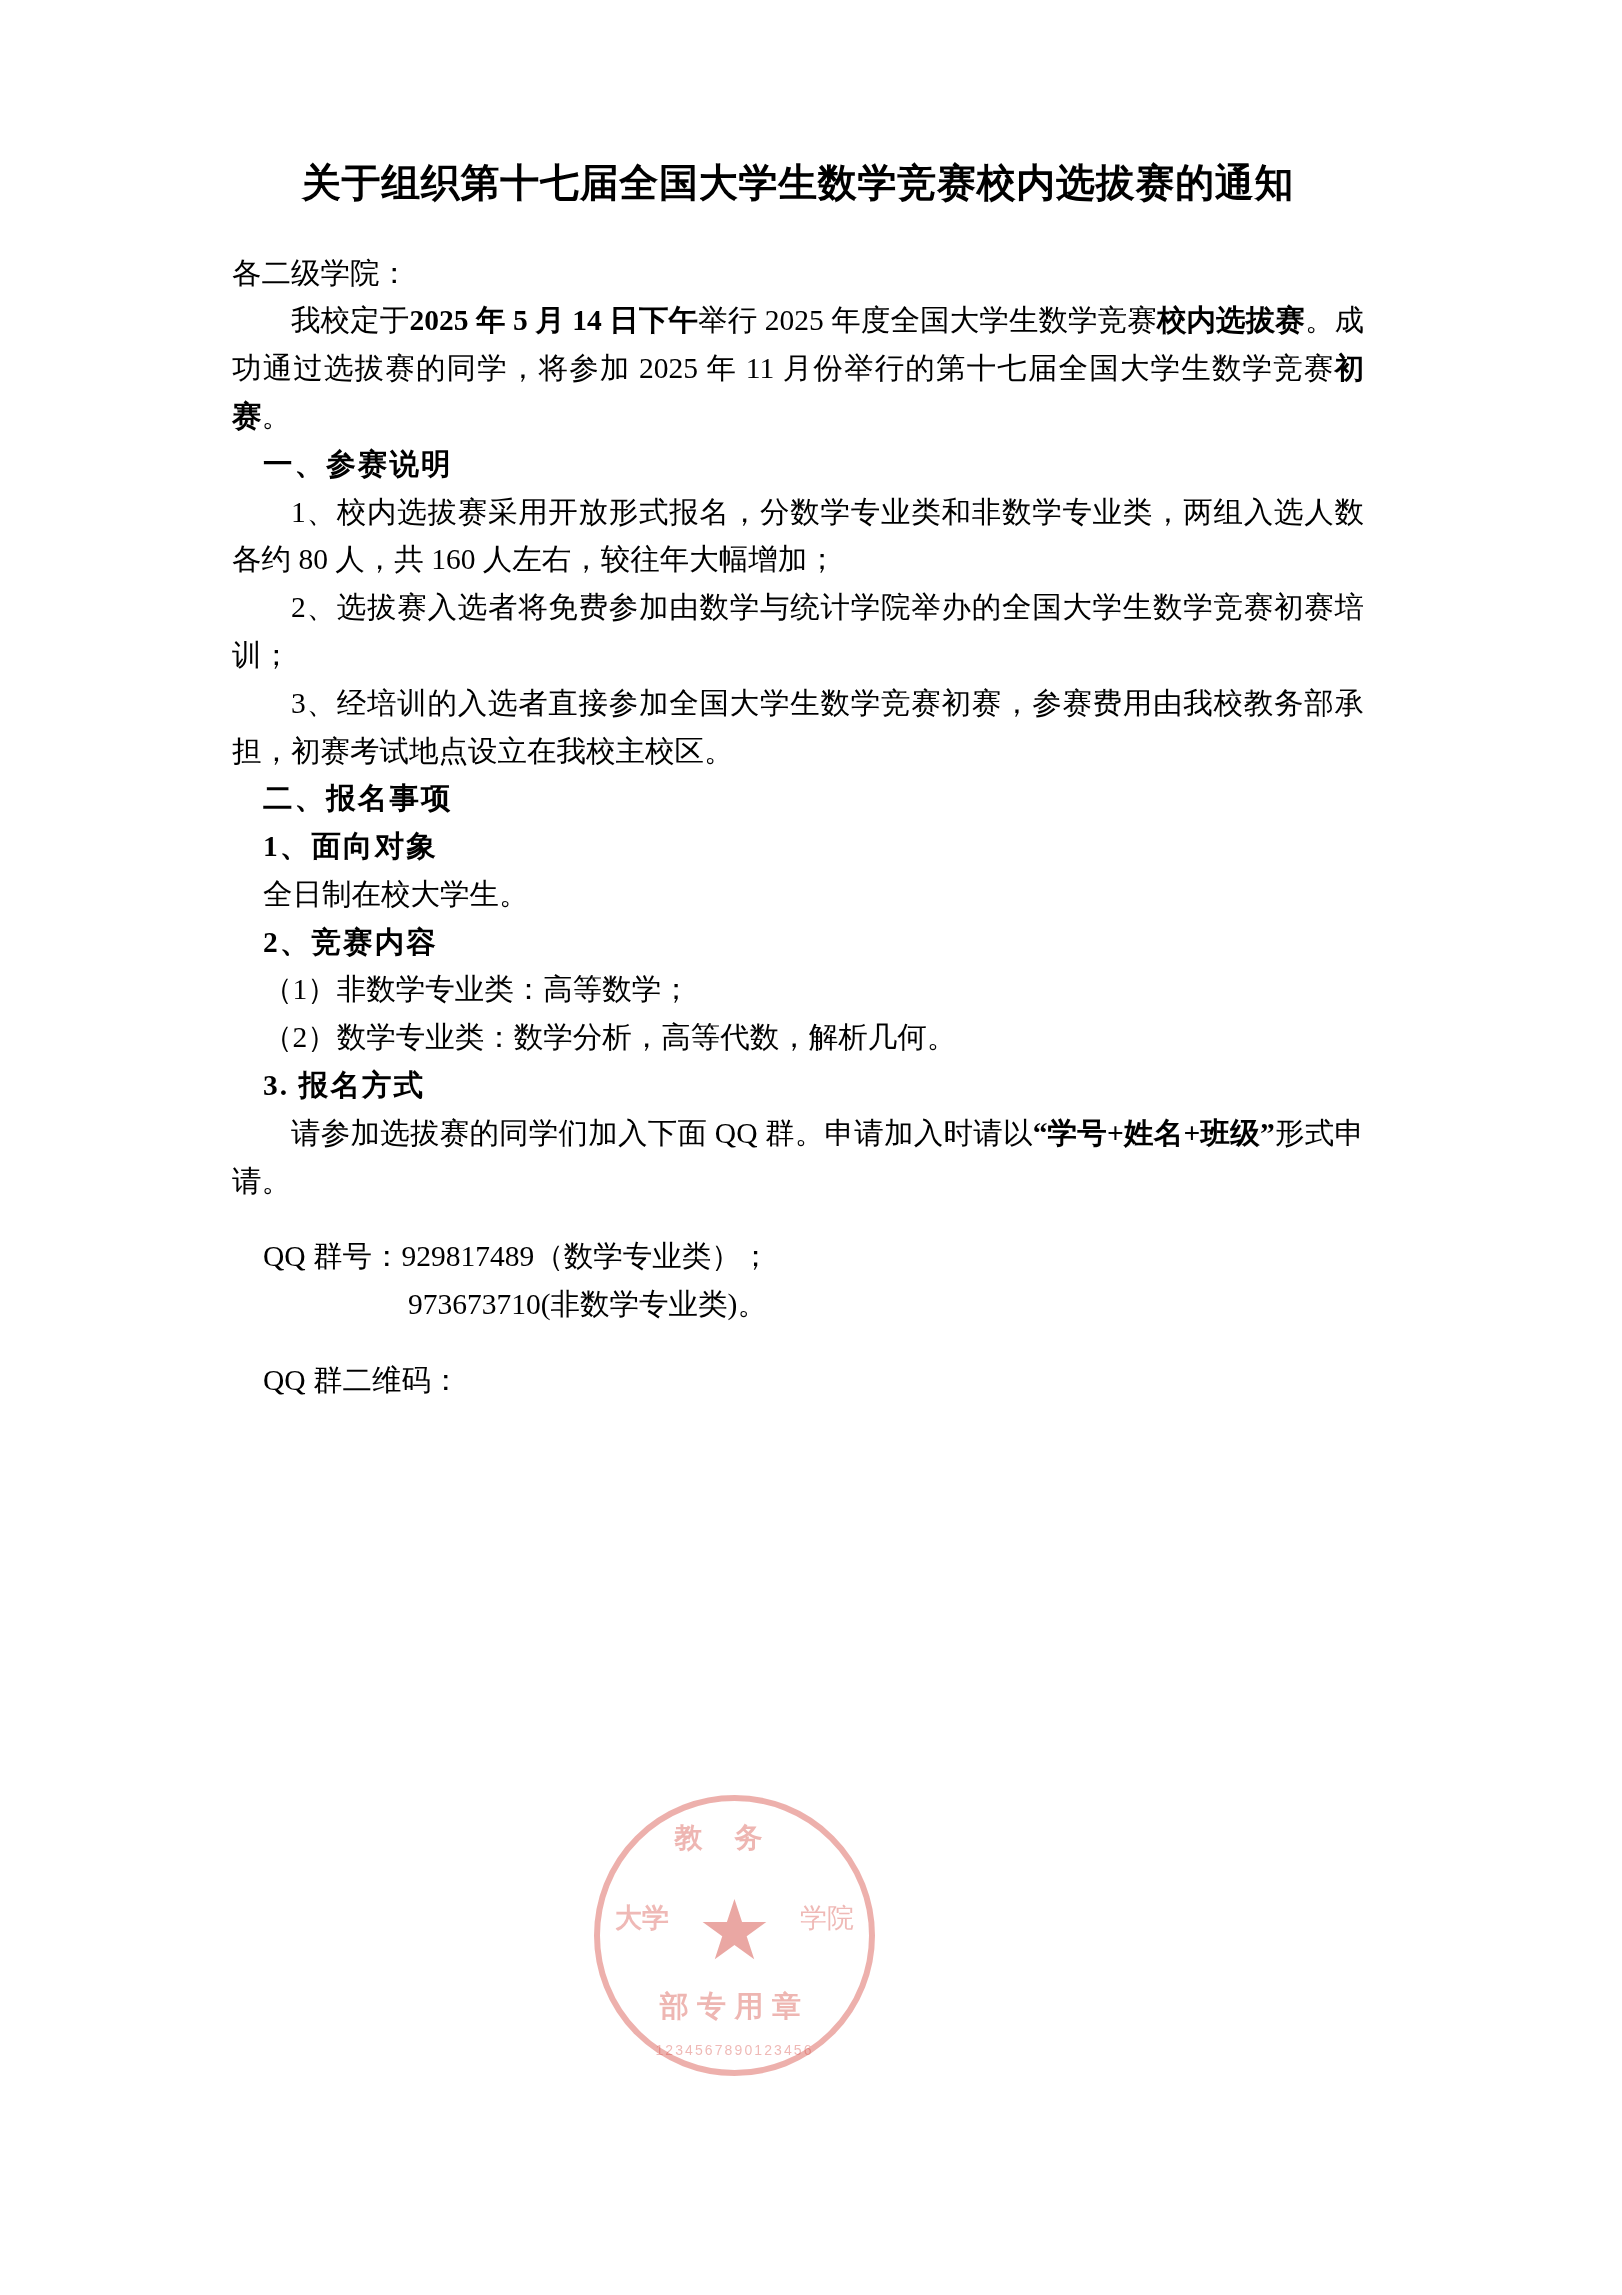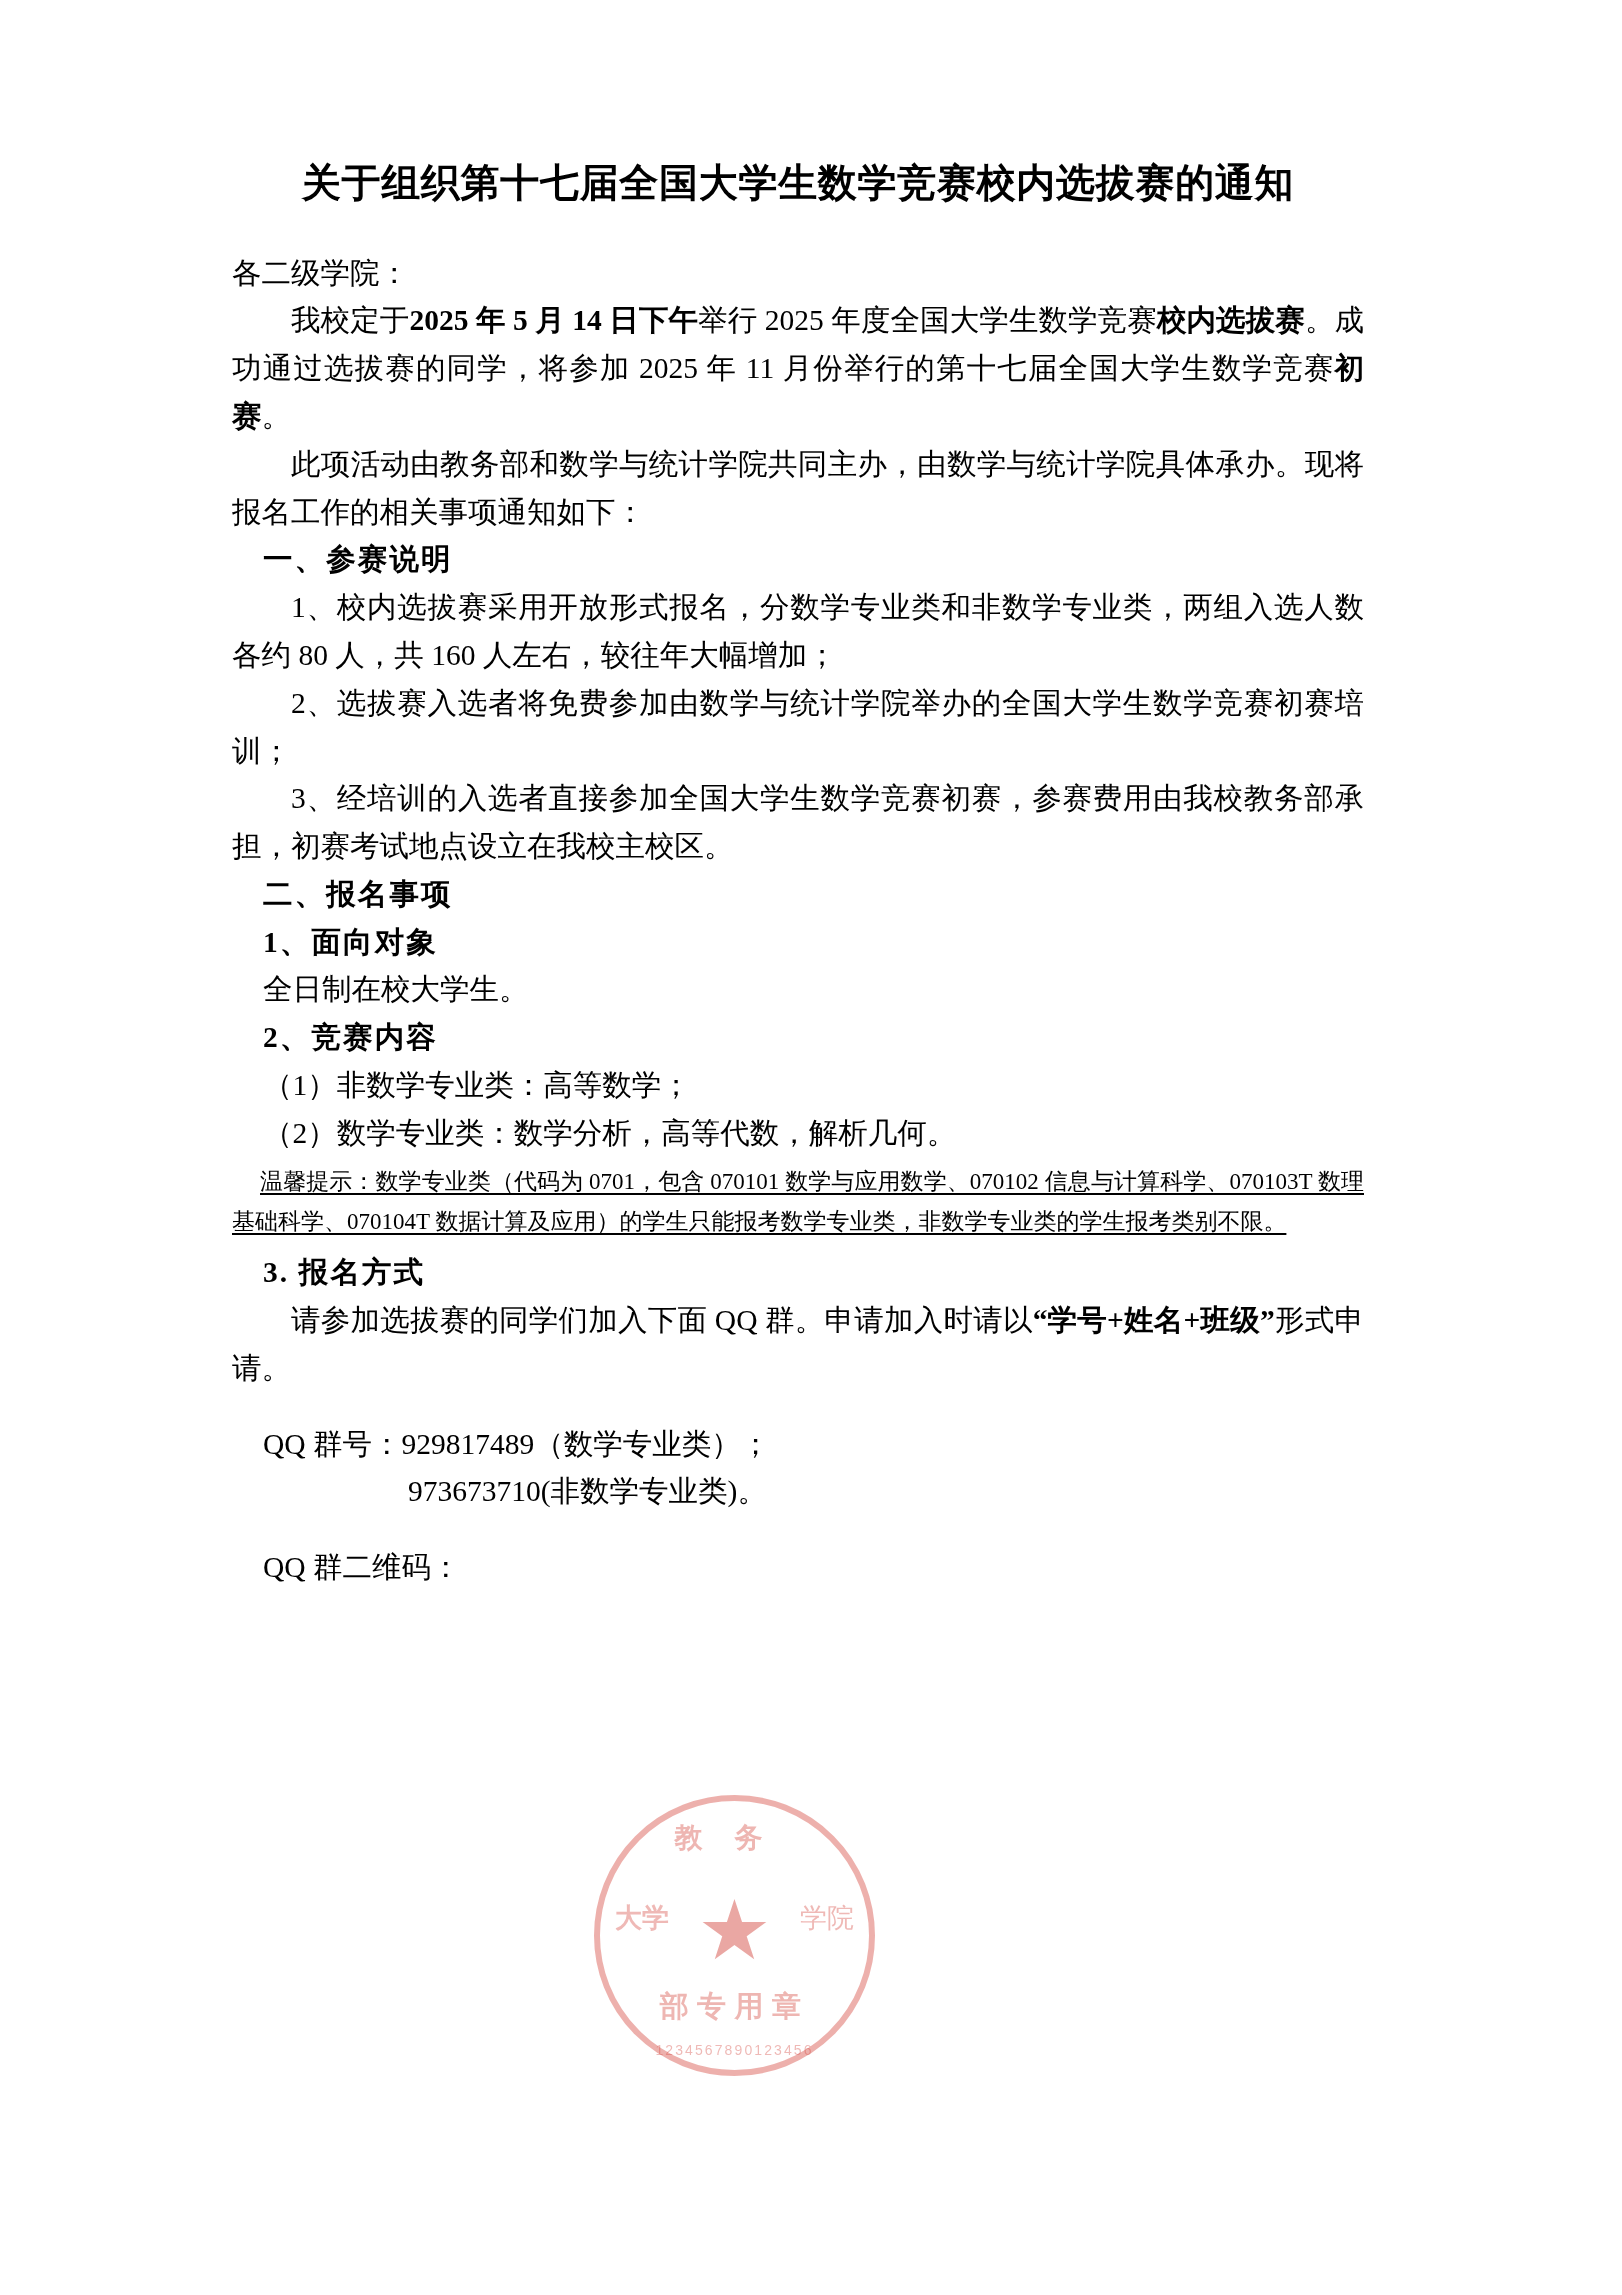--- a/index.html
+++ b/index.html
@@ -157,21 +157,20 @@
 <div class="page">
 
   <div class="content">
 
     <div class="doc-title">关于组织第十七届全国大学生数学竞赛校内选拔赛的通知</div>
 
     <p class="no-indent">各二级学院：</p>
 
     <p class="indent"><span>我校定于</span><span class="bold">2025 年 5 月 14 日下午</span><span>举行 2025 年度全国大学生数学竞赛</span><span class="bold">校内选拔赛</span><span>。成功通过选拔赛的同学，将参加 2025 年 11 月份举行的第十七届全国大学生数学竞赛</span><span class="bold">初赛</span><span>。</span></p>
 
-    <p class="indent">此项活动由教务部和数学与统计学院共同主办，由数学与统计学院具体承办。现将报名工作的相关事项通知如下：</p>
 
     <p class="indent-small section-head">一、参赛说明</p>
 
     <p class="indent">1、校内选拔赛采用开放形式报名，分数学专业类和非数学专业类，两组入选人数各约 80 人，共 160 人左右，较往年大幅增加；</p>
 
     <p class="indent">2、选拔赛入选者将免费参加由数学与统计学院举办的全国大学生数学竞赛初赛培训；</p>
 
     <p class="indent">3、经培训的入选者直接参加全国大学生数学竞赛初赛，参赛费用由我校教务部承担，初赛考试地点设立在我校主校区。</p>
 
     <p class="indent-small section-head">二、报名事项</p>
@@ -179,21 +178,20 @@
     <p class="indent-small section-head">1、面向对象</p>
 
     <p class="indent-small">全日制在校大学生。</p>
 
     <p class="indent-small section-head">2、竞赛内容</p>
 
     <p class="indent-small">（1）非数学专业类：高等数学；</p>
 
     <p class="indent-small">（2）数学专业类：数学分析，高等代数，解析几何。</p>
 
-    <p class="note">温馨提示：数学专业类（代码为 0701，包含 070101 数学与应用数学、070102 信息与计算科学、070103T 数理基础科学、070104T 数据计算及应用）的学生只能报考数学专业类，非数学专业类的学生报考类别不限。</p>
 
     <p class="indent-small section-head">3. 报名方式</p>
 
     <p class="indent"><span>请参加选拔赛的同学们加入下面 QQ 群。申请加入时请以</span><span class="bold">“学号+姓名+班级”</span><span>形式申请。</span></p>
 
     <p class="qq-line">QQ 群号：929817489（数学专业类）；</p>
 
     <p class="qq-line2">973673710(非数学专业类)。</p>
 
     <p class="qq-line">QQ 群二维码：</p>

